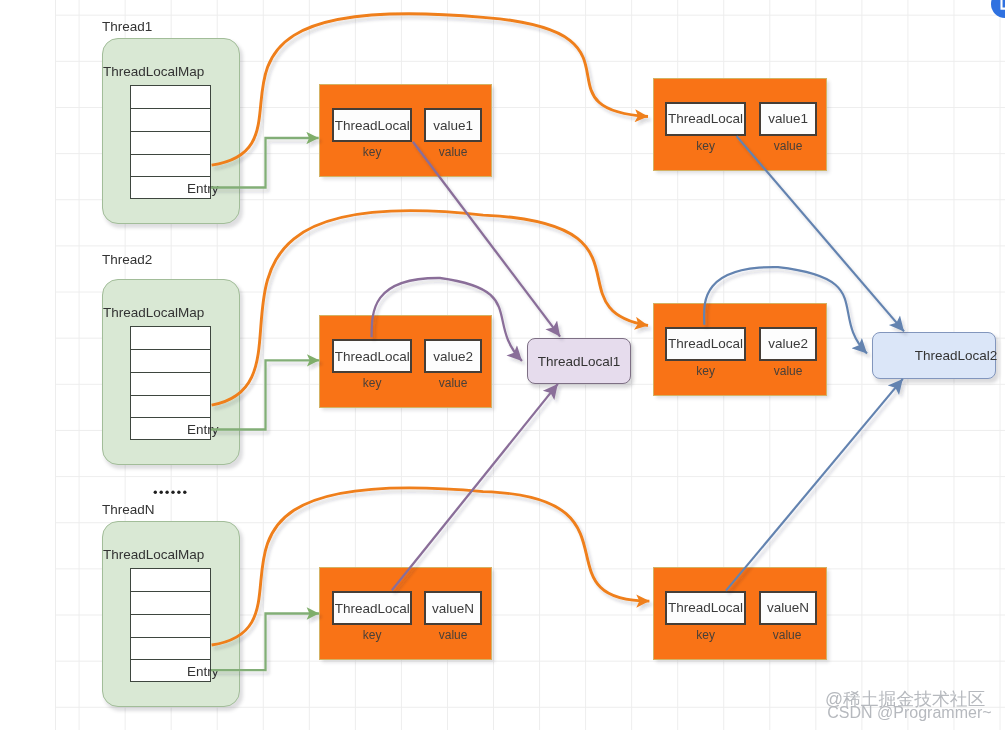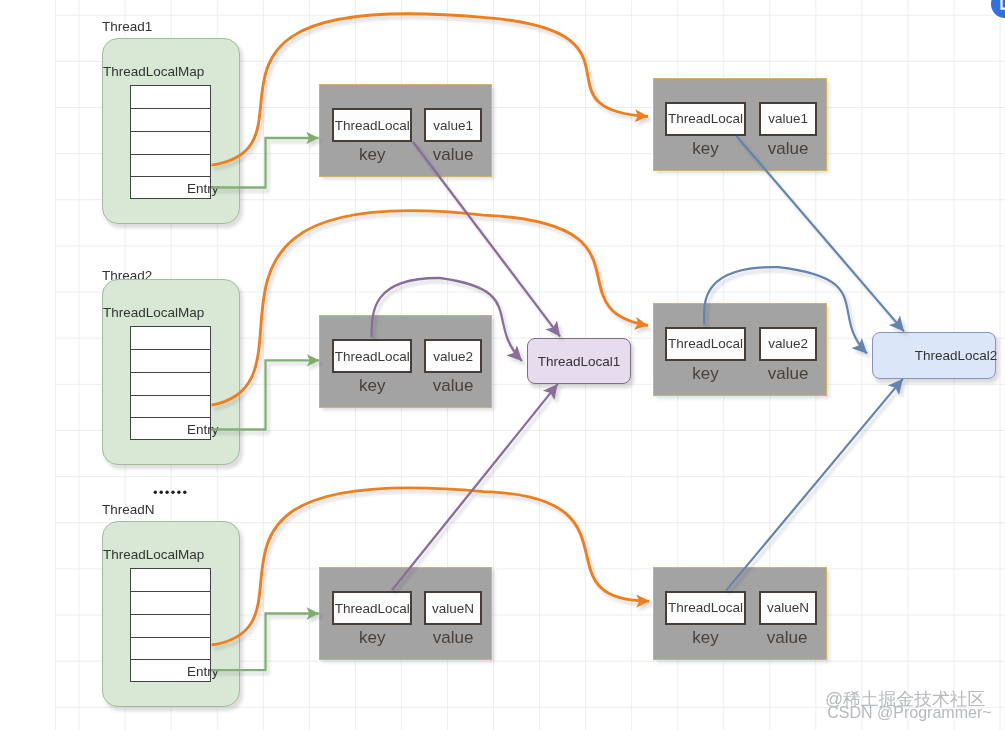--- a/index.html
+++ b/index.html
@@ -35,26 +35,26 @@
   }
   .dots{position:absolute;font-size:15px;letter-spacing:1px;color:#222;}
   .tlm-label{position:absolute;font-size:13.5px;color:#333;white-space:nowrap;text-align:left;}
   .tlm-table{position:absolute;border:1.9px solid #3e463f;background:#fff;box-sizing:border-box;}
   .tlm-row{box-sizing:border-box;border-bottom:1.9px solid #3e463f;width:100%;}
   .tlm-row:last-child{border-bottom:none;margin-left:32px;}
   .tlm-row.entry{display:flex;align-items:center;justify-content:center;font-size:13.5px;color:#333;}
 
   
   .entry-box{
-    background:#a3a3a3;border:1.7px solid #d3b264;
+    background:#f97316;border:1.7px solid #d3b264;
     box-shadow:2.5px 3.2px 3.5px rgba(48,50,60,.16);
   }
   .kv-cell{position:absolute;background:#fdfdfd;border:2px solid #463e37;box-sizing:border-box;
     display:flex;align-items:center;justify-content:center;font-size:13.5px;color:#3b3b3b;overflow:hidden;white-space:nowrap;}
-  .kv-caption{position:absolute;font-size:17px;color:#4a4039;text-align:center;white-space:nowrap;}
+  .kv-caption{position:absolute;font-size:12px;color:#4a4039;text-align:center;white-space:nowrap;}
 
   
   .tl-node{
     border-radius:8px;display:flex;align-items:center;justify-content:center;
     font-size:13.5px;color:#333;box-shadow:2.5px 3.2px 3.5px rgba(48,50,60,.18);
   }
   .tl1{background:#e6dced;border:1.4px solid #7d6f84;}
   .tl2{background:#dbe6f8;border:1.4px solid #8296bd;}
 
   .watermark{position:absolute;white-space:nowrap;color:#b6b9be;}
@@ -73,21 +73,21 @@
     <div class="tlm-label" style="left:0;top:25px;width:138px;">ThreadLocalMap</div>
     <div class="tlm-table" style="left:27.0px;top:46.2px;width:81.3px;height:113.4px;">
       <div class="tlm-row" style="height:22.8px;"></div>
       <div class="tlm-row" style="height:22.8px;"></div>
       <div class="tlm-row" style="height:22.8px;"></div>
       <div class="tlm-row" style="height:22.8px;"></div>
       <div class="tlm-row entry" style="height:22.8px;">Entry</div>
     </div>
   </div>
 
-  <div class="thread-label" style="left:102px;top:268px;width:138px;">Thread2</div>
+  <div class="thread-label" style="left:102px;top:252px;width:138px;">Thread2</div>
   <div class="node thread-box" style="left:102px;top:279px;width:138px;height:186px;">
     <div class="tlm-label" style="left:0;top:25px;width:138px;">ThreadLocalMap</div>
     <div class="tlm-table" style="left:27.0px;top:46.2px;width:81.3px;height:113.4px;">
       <div class="tlm-row" style="height:22.8px;"></div>
       <div class="tlm-row" style="height:22.8px;"></div>
       <div class="tlm-row" style="height:22.8px;"></div>
       <div class="tlm-row" style="height:22.8px;"></div>
       <div class="tlm-row entry" style="height:22.8px;">Entry</div>
     </div>
   </div>

